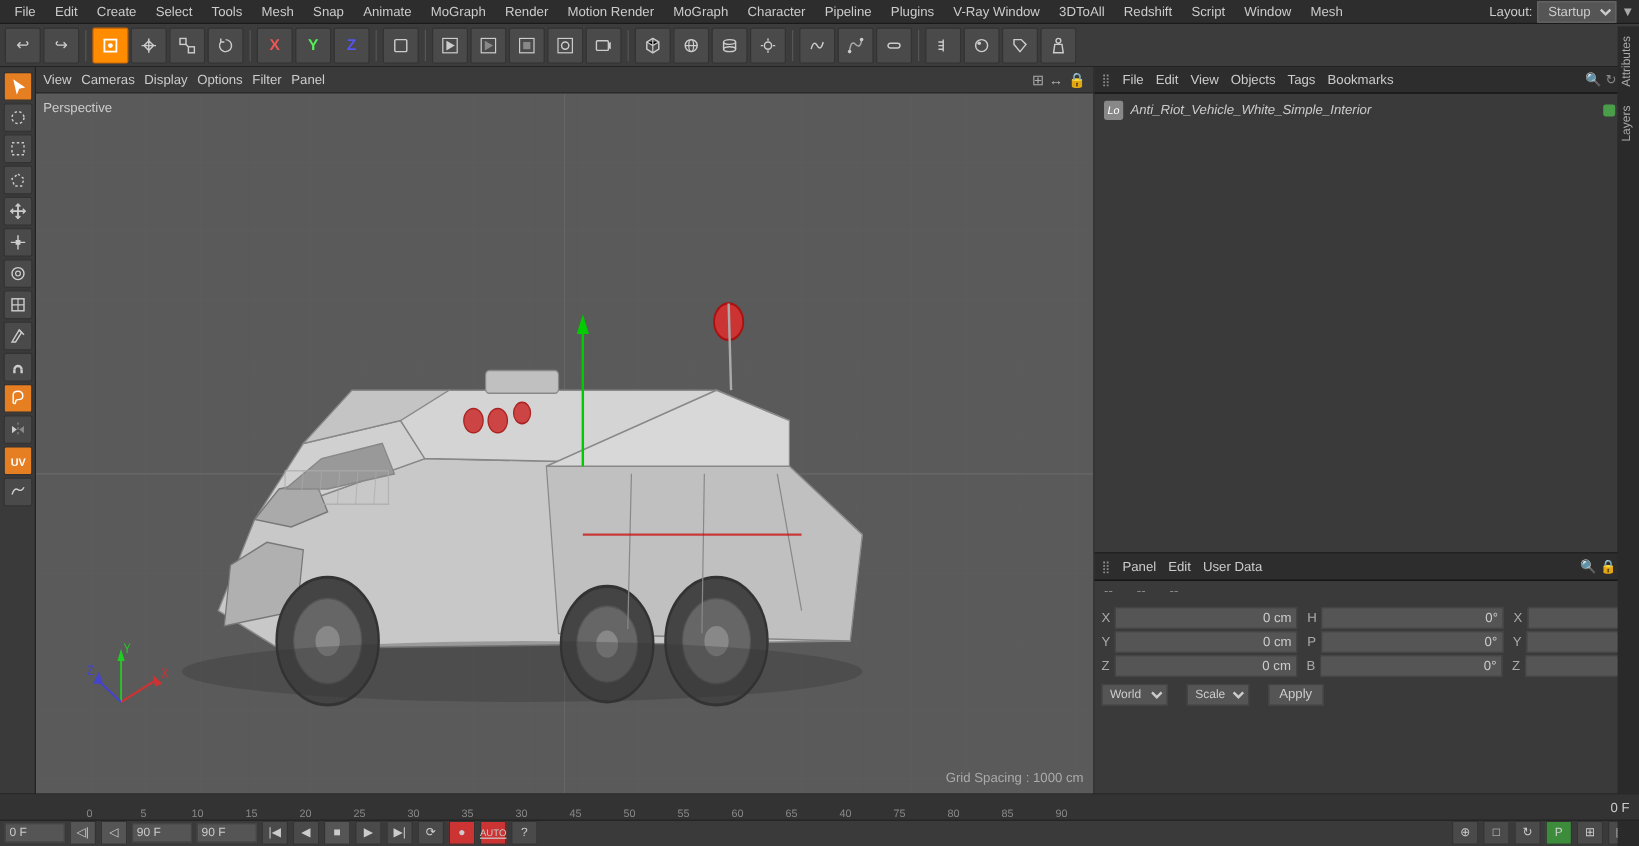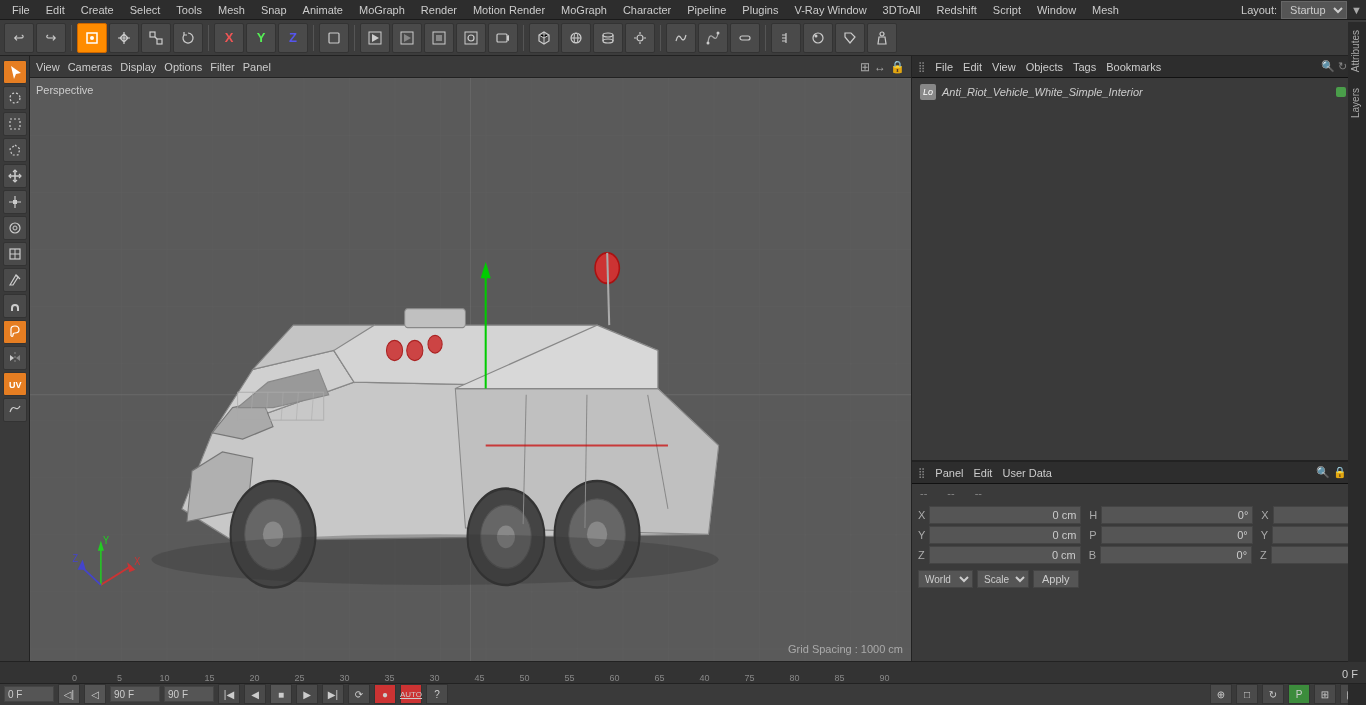--- a/index.html
+++ b/index.html
@@ -317,21 +317,21 @@
       color: #ccc;
       font-size: 10px;
     }
     .tl-btn.record { background: #cc3333; }
     .tl-btn.green { background: #3c8c3c; }
 
     
     #coord-bottom-row {
       display: flex;
       align-items: flex-start;
-      gap: 4px;
+      gap: 16px;
       padding: 2px 6px;
     }
 
     .dropdown-sm {
       height: 18px;
       background: #555;
       border: 1px solid #444;
       color: #ccc;
       font-size: 10px;
       padding: 0 2px;

